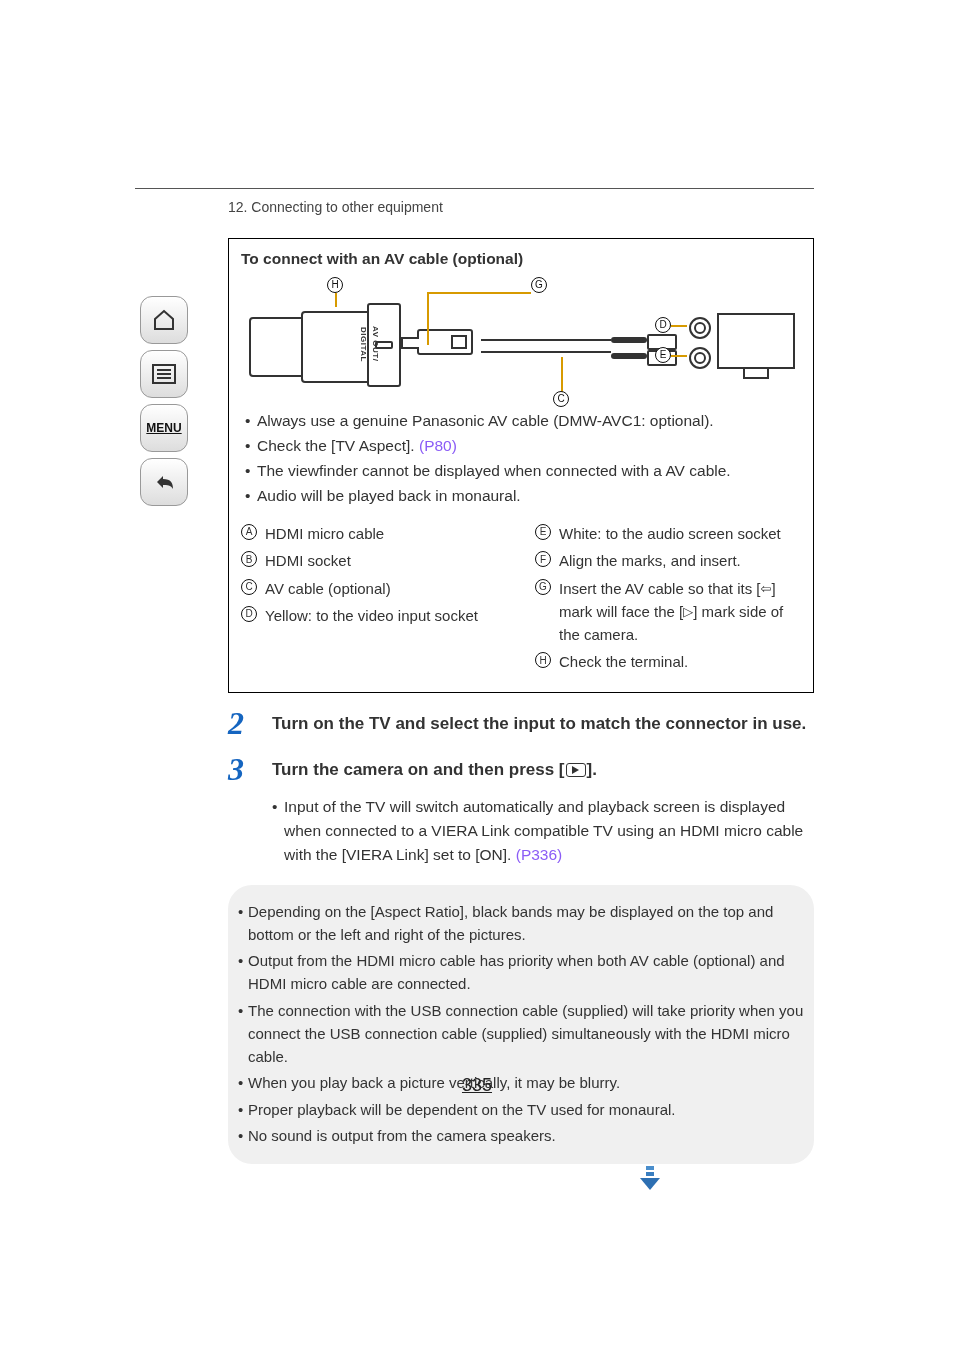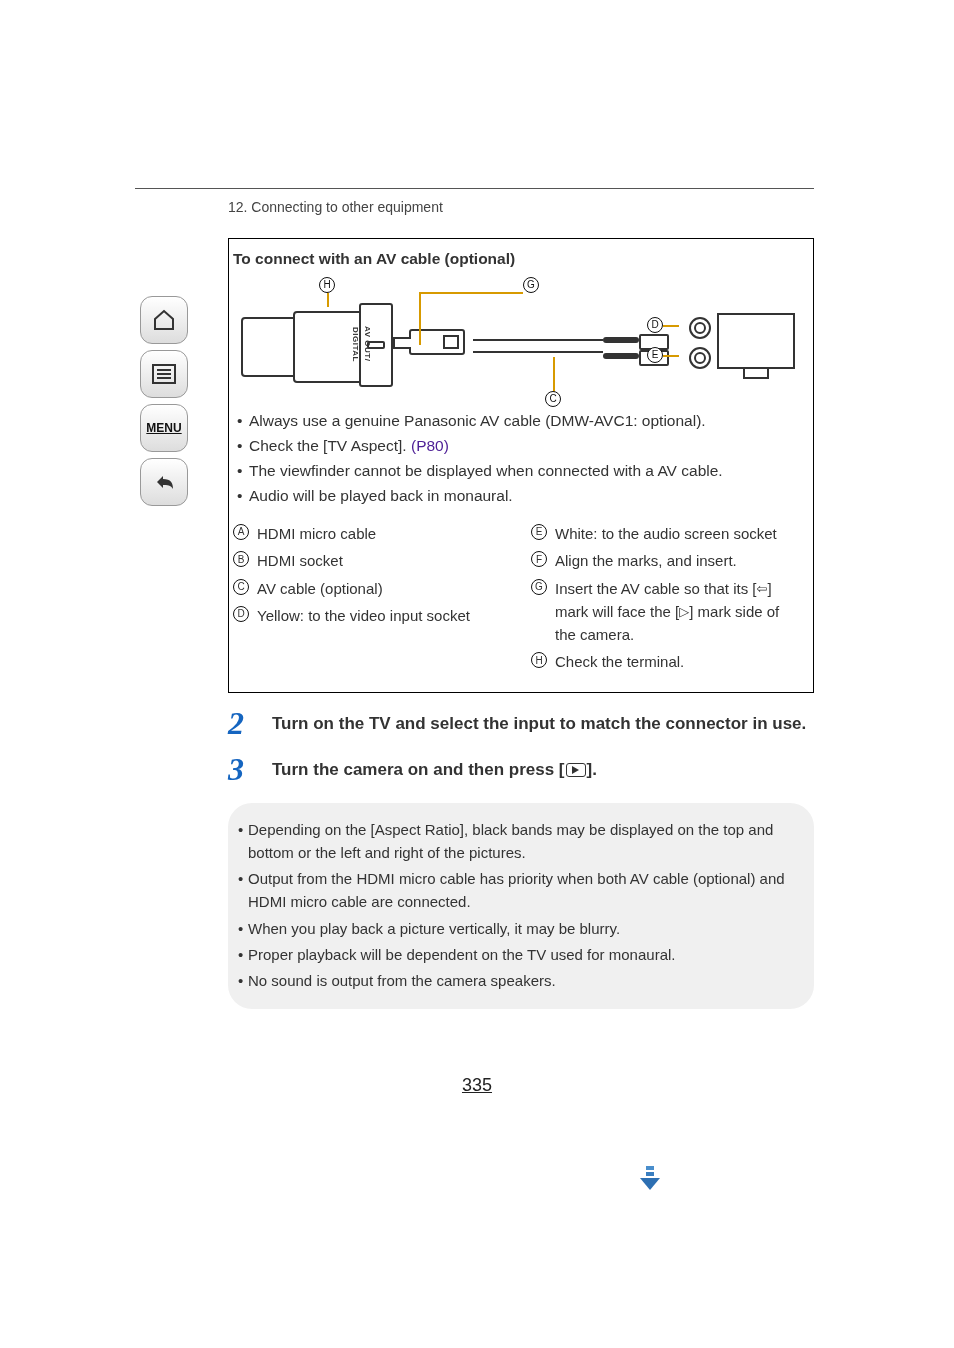--- a/index.html
+++ b/index.html
@@ -27,21 +27,21 @@
       width: 48px; height: 48px; border: 1px solid #999; border-radius: 12px;
       display: flex; align-items: center; justify-content: center;
       background: linear-gradient(#fff 0%,#eee 50%,#ddd 100%);
       font-size: 22px; color: #333;
     }
     .sidebutton.menu-text { font-size: 12px; font-weight: bold; color:#111; text-decoration: underline; }
     .stage {
       position: absolute; left: 228px; right: 140px; top: 238px;
     }
     .card {
-      border: 1px solid #000; padding: 8px 12px 14px 4px; margin-bottom: 6px;
+      border: 1px solid #000; padding: 8px 12px 14px 12px; margin-bottom: 6px;
     }
     .card-title { font-weight: bold; margin-bottom: 6px; }
     .diagram {
       position: relative; width: 100%; height: 130px; margin: 4px 0 2px 0;
     }
     
     .camera {
       position: absolute; left: 10px; top: 28px; width: 150px; height: 88px;
     }
     .camera .body { position:absolute; left:50px; top:6px; width:92px; height:72px; border:2px solid #333; border-radius:4px; background:#fff;}
@@ -69,21 +69,21 @@
     .tv .jack.inner::after{ content:""; width:8px; height:8px; border:2px solid #333; border-radius:50%;}
     .tv .jack.j1 { top:4px;} .tv .jack.j2 { top:34px;}
     
     .callout { position:absolute; width:16px; height:16px; border:1.4px solid #111; border-radius:50%; display:flex; align-items:center; justify-content:center; font-size:10px; background:#fff; color:#111; }
     .lead { position:absolute; background:#d79a00; height:1.5px; }
     .leadv { position:absolute; background:#d79a00; width:1.5px; }
 
     .bullets { padding-left: 4px; }
     .bullets li { list-style: none; position: relative; padding-left: 12px; margin: 1px 0; }
     .bullets li::before { content: "•"; position: absolute; left: 0; top: 0; }
-    .link { color: #4c1d95; }
+    .link { color: #8b5cf6; }
     .legend { display: flex; margin-top: 10px; font-size: 15px; gap: 28px;}
     .legend-col { flex:1; }
     .lg-item { display:flex; align-items:flex-start; margin:4px 0;}
     .lg-letter { width:16px; height:16px; border:1.3px solid #111; border-radius:50%; display:inline-flex; align-items:center; justify-content:center; font-size:10px; margin-right:8px; margin-top:2px; flex-shrink:0;}
     .lg-text { flex:1; }
 
     .step { display:flex; margin-top: 14px; align-items:flex-start;}
     .step-num { font-family: "Times New Roman", serif; font-style: italic; font-weight: bold; font-size: 32px; color:#1565c0; width:44px; line-height:1;}
     .step-title { font-weight: bold; font-size: 17px; margin-top:4px;}
     .play-icon { display:inline-flex; align-items:center; justify-content:center; width:20px; height:14px; border:1.5px solid #333; border-radius:3px; vertical-align:middle; margin:0 1px;}
@@ -253,25 +253,32 @@
     <div class="step-title">Turn on the TV and select the input to match the connector in use.</div>
   </div>
 
   <div class="step">
     <div class="step-num">3</div>
     <div class="step-title">
       <span>Turn the camera on and then press [</span><span class="play-icon"></span><span>].</span>
     </div>
   </div>
 
+  <ul class="sub-bullet">
+    <li>
+      <span>Input of the TV will switch automatically and playback screen is displayed when connected to a VIERA Link compatible TV using an HDMI micro cable with the [VIERA Link] set to [ON].</span>
+      <a class="link">(P336)</a>
+    </li>
+  </ul>
 
   <div class="notes-box">
     <ul>
       <li>Depending on the [Aspect Ratio], black bands may be displayed on the top and bottom or the left and right of the pictures.</li>
       <li>Output from the HDMI micro cable has priority when both AV cable (optional) and HDMI micro cable are connected.</li>
+      <li>The connection with the USB connection cable (supplied) will take priority when you connect the USB connection cable (supplied) simultaneously with the HDMI micro cable.</li>
       <li>When you play back a picture vertically, it may be blurry.</li>
       <li>Proper playback will be dependent on the TV used for monaural.</li>
       <li>No sound is output from the camera speakers.</li>
     </ul>
   </div>
 
   <div class="continue-arrow">
     <svg viewBox="0 0 28 28">
         <rect x="10" y="2" width="8" height="4" fill="#4a8ecc"></rect>
         <rect x="10" y="8" width="8" height="4" fill="#3a7ec0"></rect>

